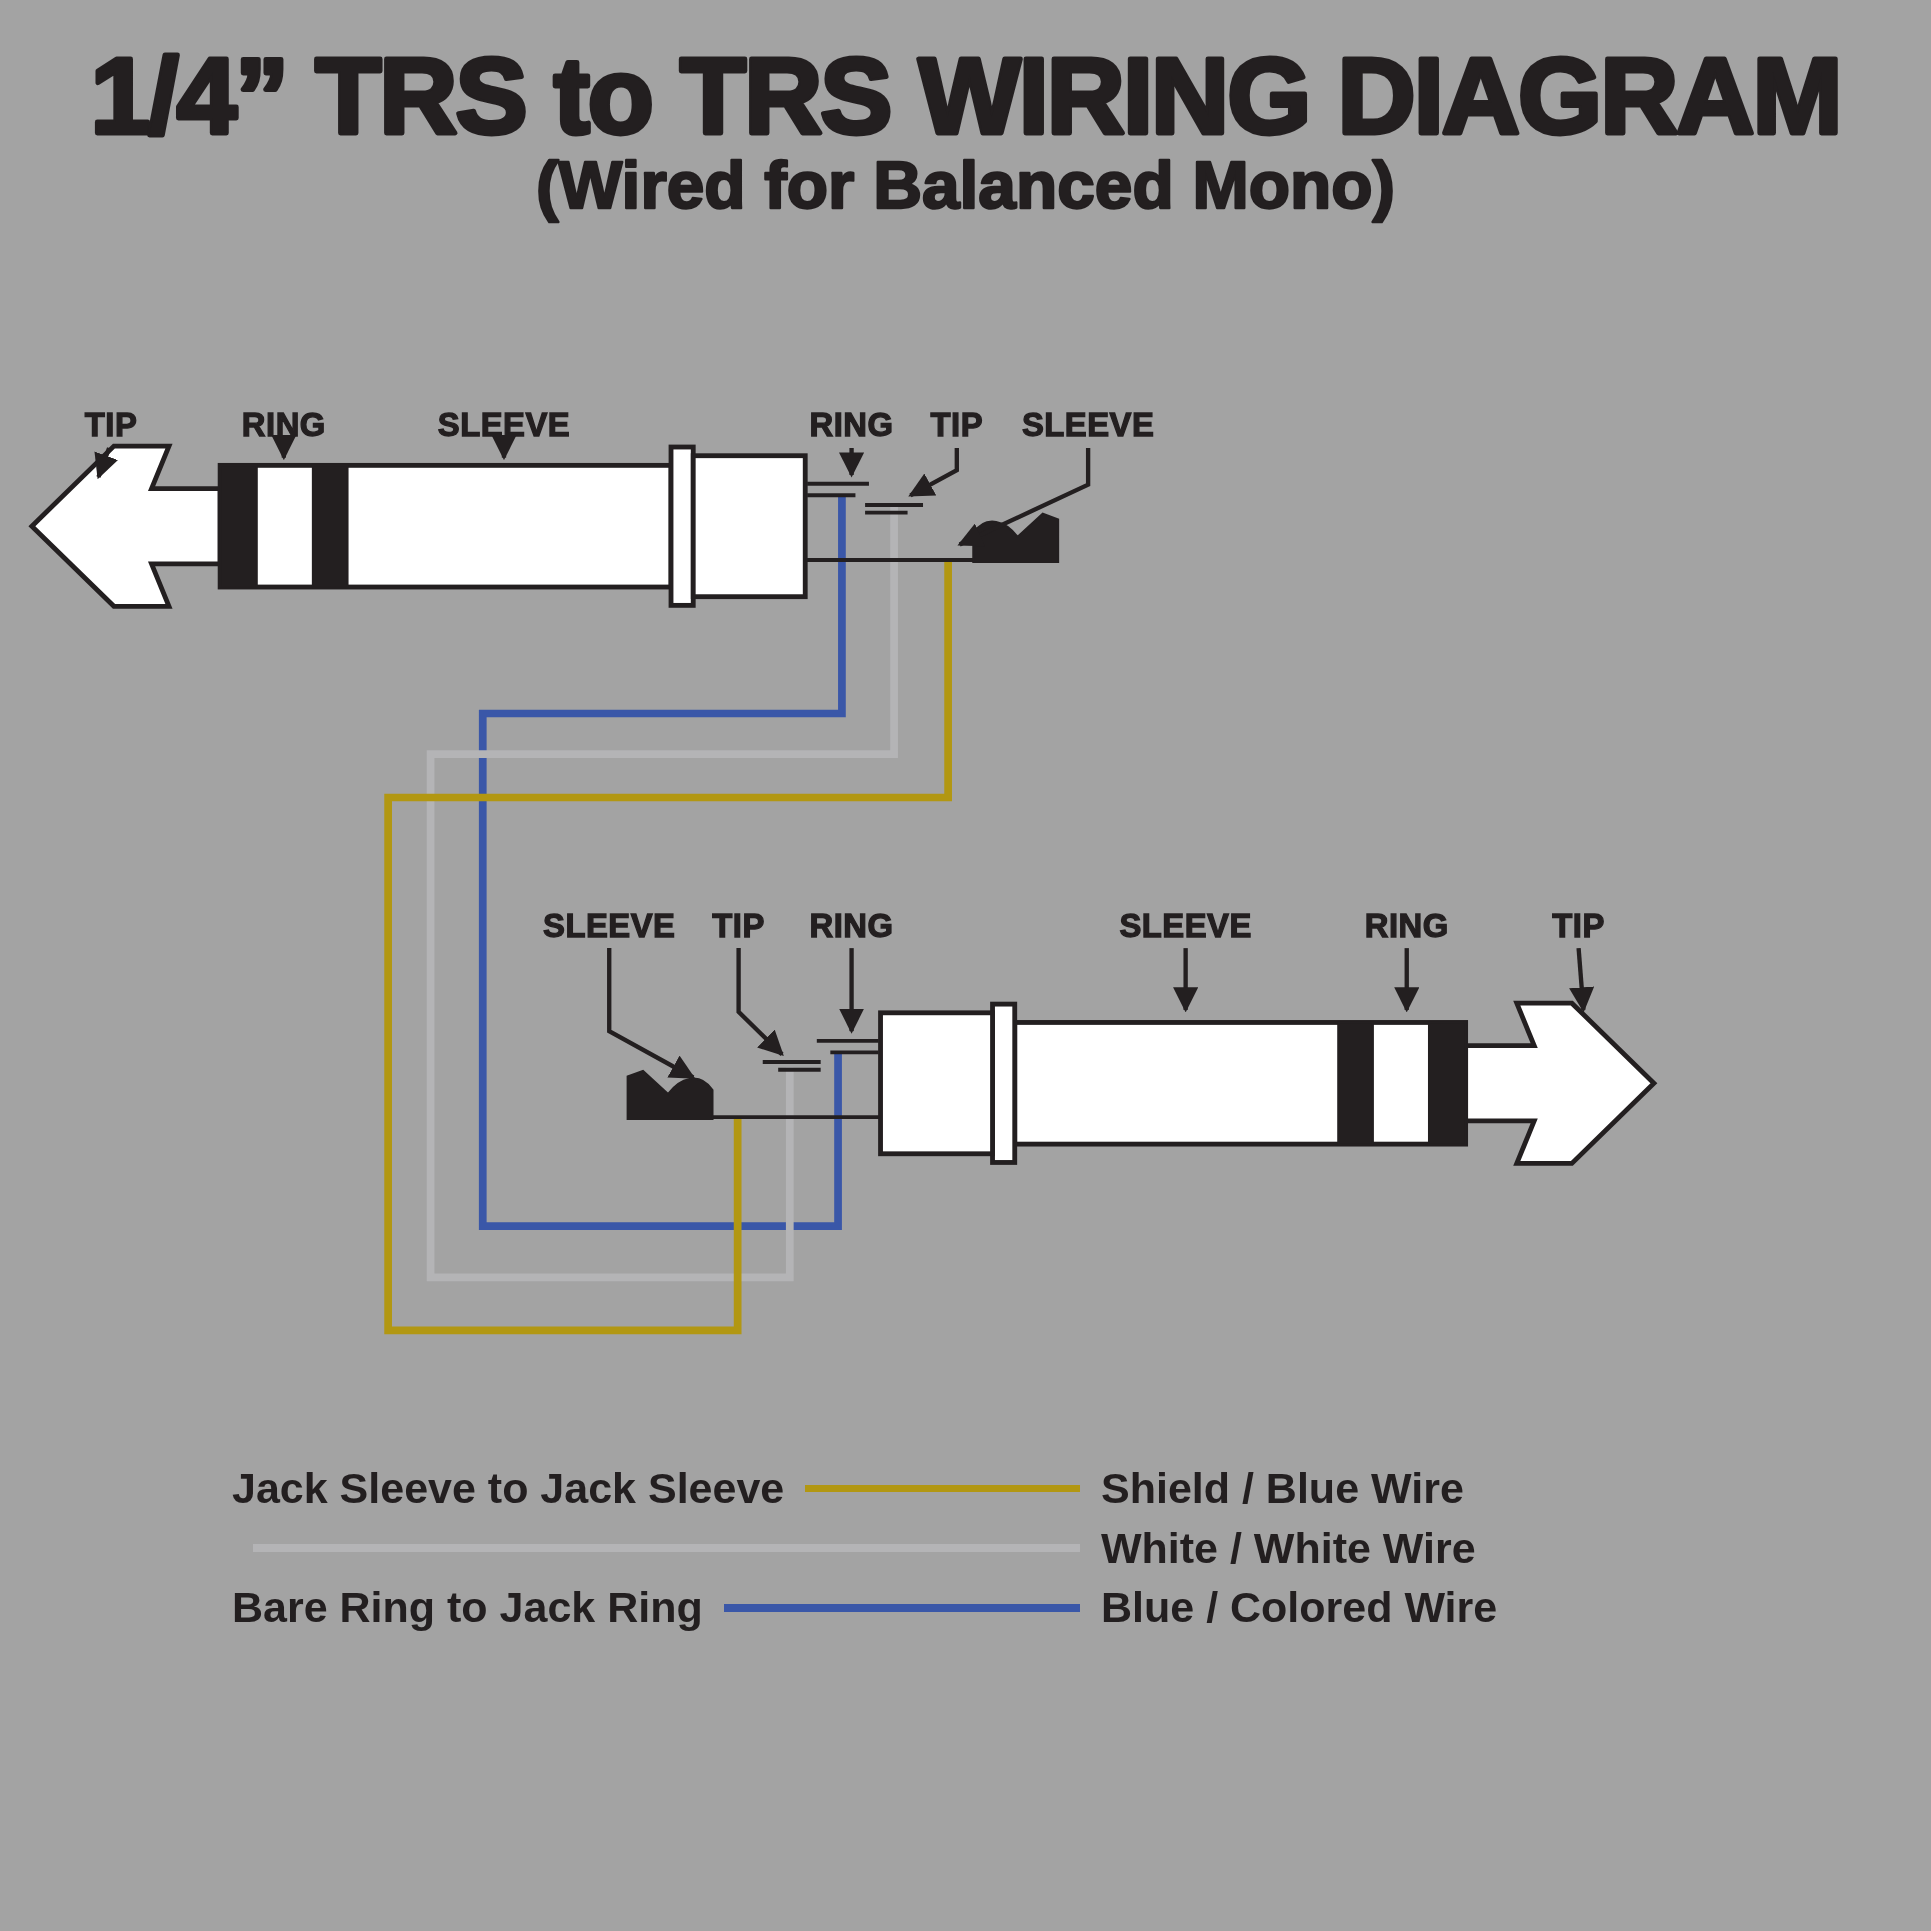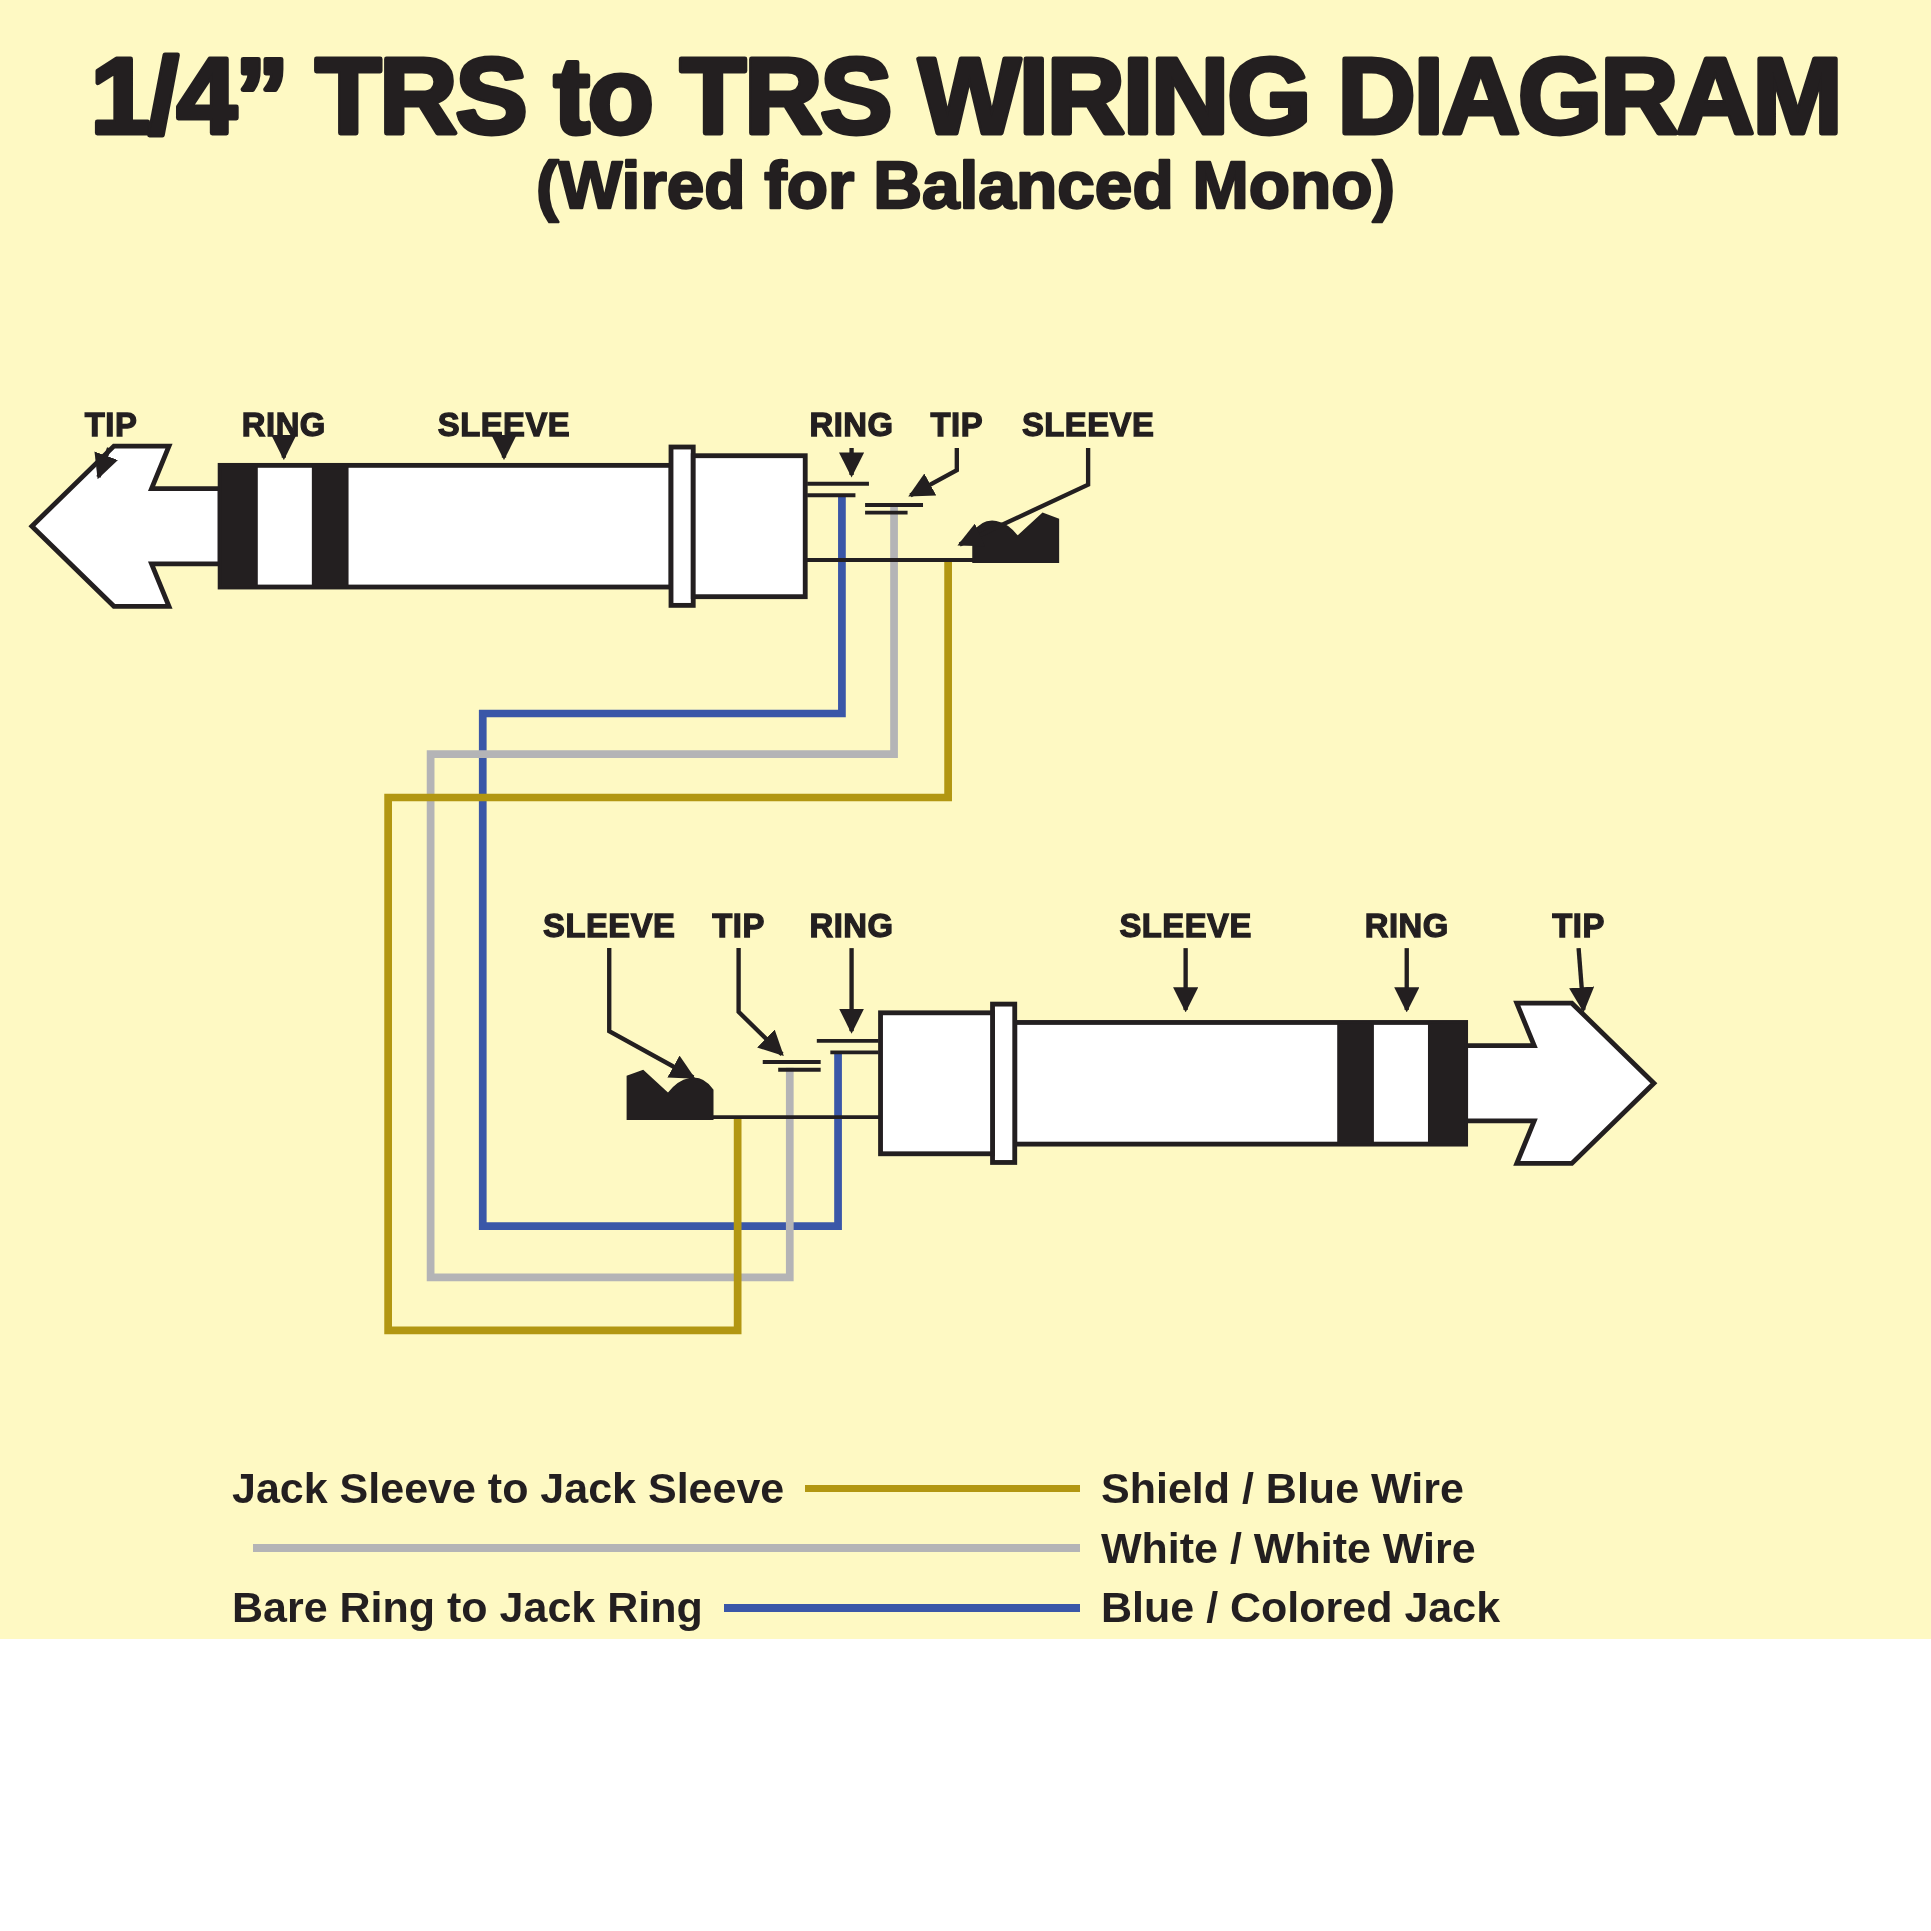--- a/index.html
+++ b/index.html
@@ -1,16 +1,16 @@
 <!DOCTYPE html>
 <html><head>
 <meta charset="utf-8">
 <style>
   html,body{margin:0;padding:0;background:#ffffff;}
-  .canvas{position:relative;width:1931px;height:1639px;background:#fef9c3;overflow:hidden;
+  .canvas{position:relative;width:1931px;height:1931px;background:#a3a3a3;overflow:hidden;
           font-family:"Liberation Sans",sans-serif;color:#231f20;text-decoration:underline;}
   svg{position:absolute;top:0;left:0;}
   text{fill:#231f20;font-family:"Liberation Sans",sans-serif;}
   .title{font-size:112px;font-weight:bold;letter-spacing:-2px;stroke:#231f20;stroke-width:5px;
          paint-order:stroke;stroke-linejoin:round;text-anchor:middle;}
   .subtitle{font-size:70px;font-weight:bold;stroke:#231f20;stroke-width:2.5px;
          paint-order:stroke;stroke-linejoin:round;text-anchor:middle;}
   .lbl{font-size:34px;font-weight:bold;letter-spacing:0.5px;stroke:#231f20;stroke-width:1.3px;
          paint-order:stroke;text-anchor:middle;}
   .part{fill:#ffffff;stroke:#231f20;stroke-width:5;}
@@ -112,18 +112,18 @@
       <span class="sample" style="background: rgb(178, 151, 18);"></span>
       <span class="wiretype">Shield / Blue Wire</span>
     </div>
     <div class="legend-row">
       <span class="sample" style="background: rgb(180, 180, 182);"></span>
       <span class="wiretype">White / White Wire</span>
     </div>
     <div class="legend-row">
       <span class="conn">Bare Ring to Jack Ring</span>
       <span class="sample" style="background: rgb(58, 87, 168);"></span>
-      <span class="wiretype">Blue / Colored Jack</span>
+      <span class="wiretype">Blue / Colored Wire</span>
     </div>
   </div>
 
 </div>
 
 
 </body></html>

